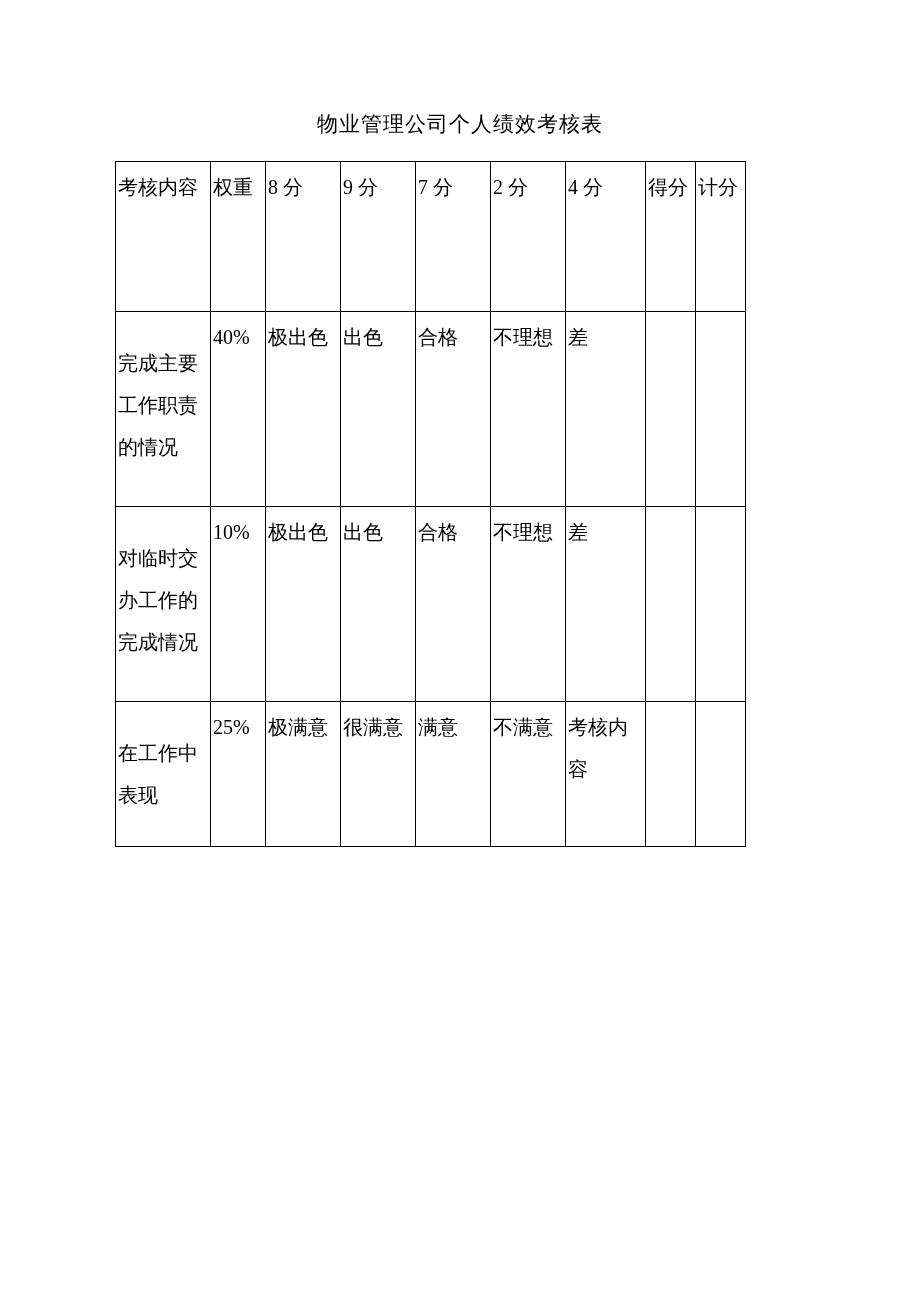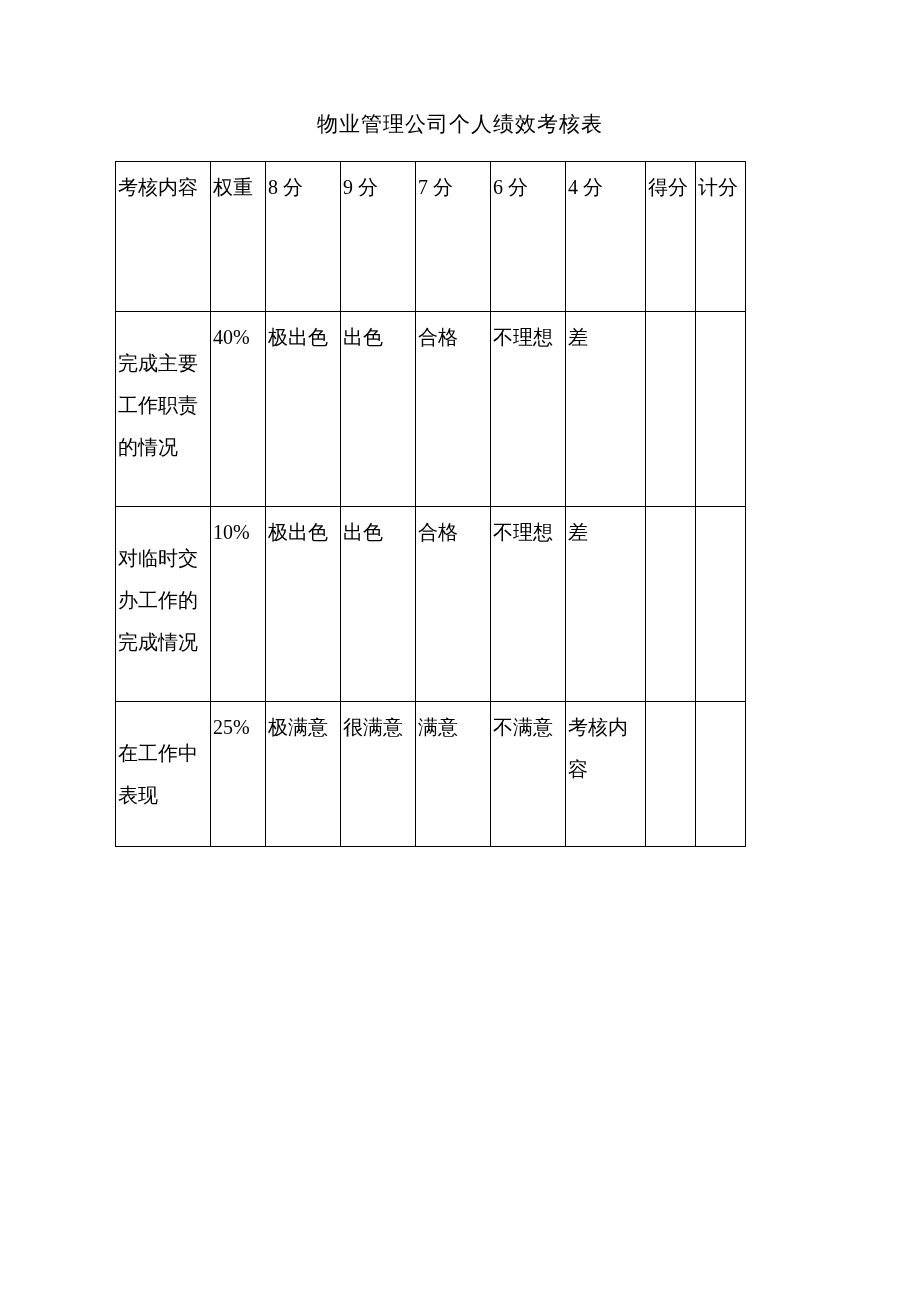--- a/index.html
+++ b/index.html
@@ -68,21 +68,21 @@
     <col class="col-score">
     <col class="col-calc">
   </colgroup>
   <tbody>
       <tr class="header">
     <td>考核内容</td>
     <td>权重</td>
     <td>8 分</td>
     <td>9 分</td>
     <td>7 分</td>
-    <td>6 分</td>
+    <td>2 分</td>
     <td>4 分</td>
     <td>得分</td>
     <td>计分</td>
   </tr>
   <tr class="row1">
     <td class="pad-top">完成主要工作职责的情况</td>
     <td>40%</td>
     <td>极出色</td>
     <td>出色</td>
     <td>合格</td>

